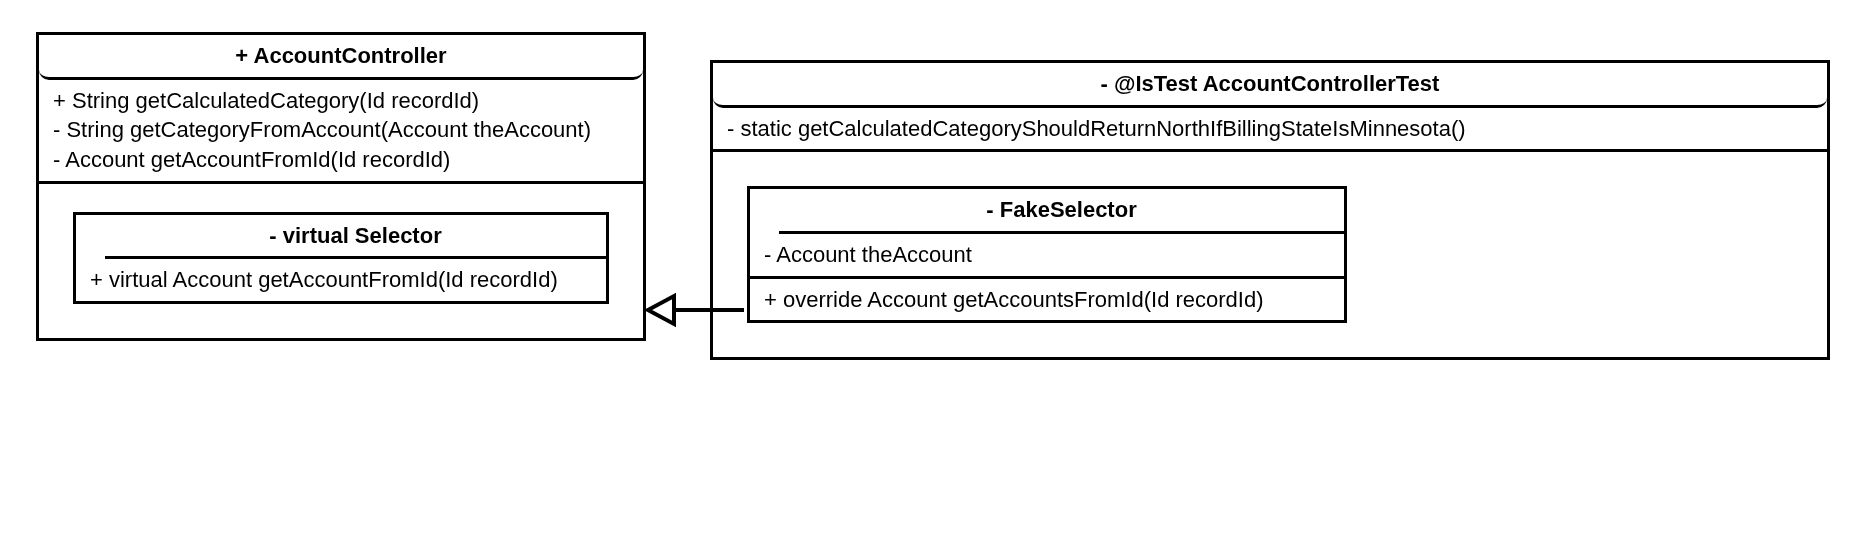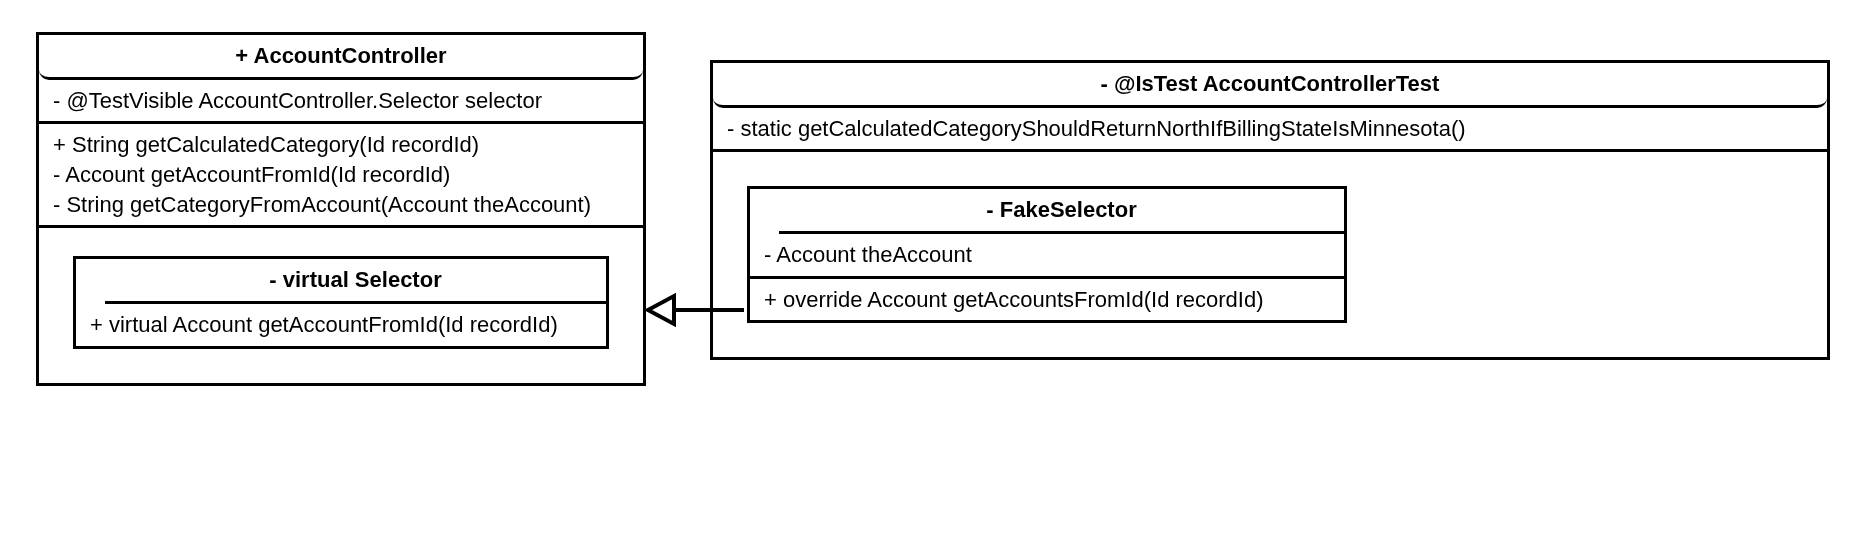--- a/index.html
+++ b/index.html
@@ -54,25 +54,24 @@
     overflow: visible;
   }
 </style>
 </head>
 <body>
 
 <div class="canvas">
 
   <div class="box" style="left:36px; top:32px; width:610px;">
     <div class="row title">+ AccountController</div>
-    <div class="row nowrap">- @TestVisible AccountController.Selector selector</div>
     <div class="row">
       <div class="nowrap">+ String getCalculatedCategory(Id recordId)</div>
+      <div class="nowrap">- String getCategoryFromAccount(Account theAccount)</div>
       <div class="nowrap">- Account getAccountFromId(Id recordId)</div>
-      <div class="nowrap">- String getCategoryFromAccount(Account theAccount)</div>
     </div>
     <div class="body-pad">
       <div class="nested">
         <div class="row title-inner">- virtual Selector</div>
         <div class="row nowrap">+ virtual Account getAccountFromId(Id recordId)</div>
       </div>
     </div>
   </div>
 
   <div class="box" style="left:710px; top:60px; width:1120px;">

